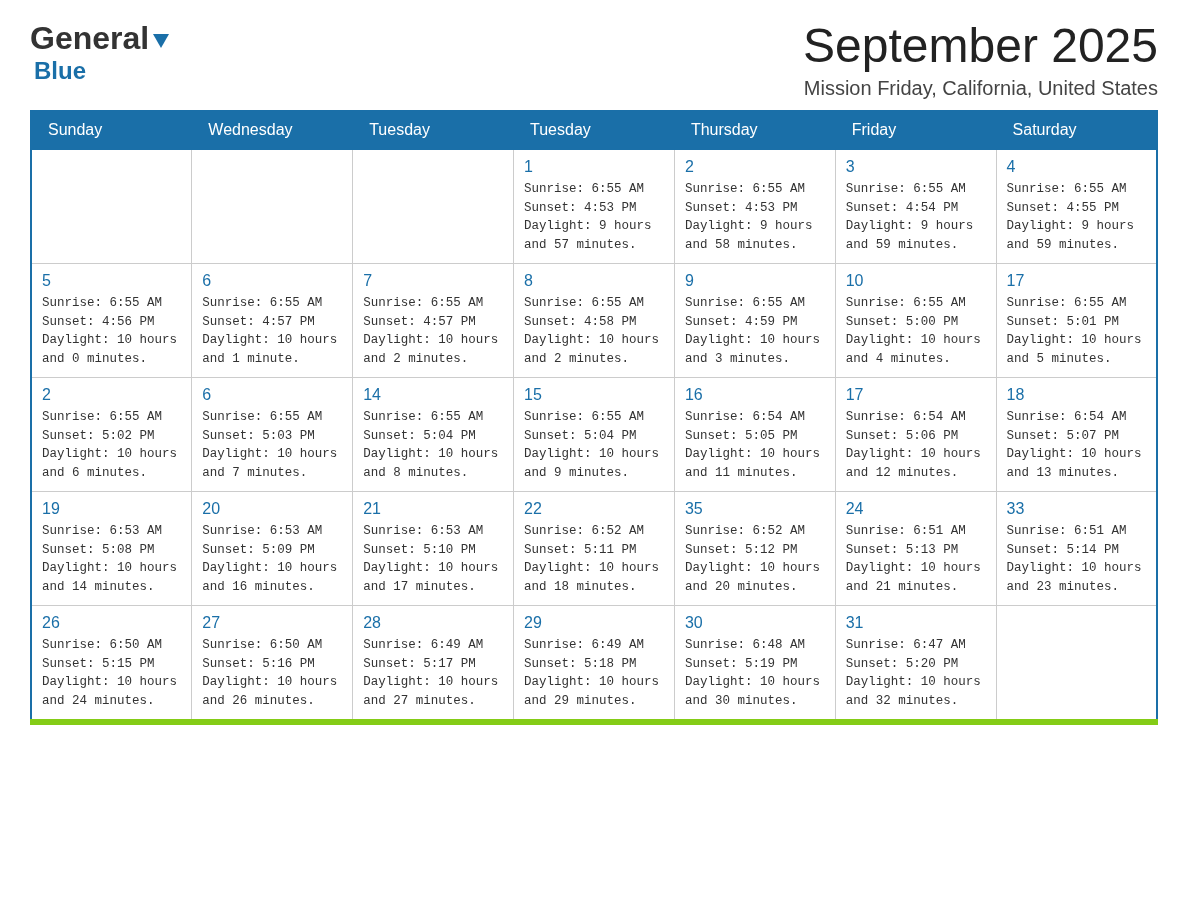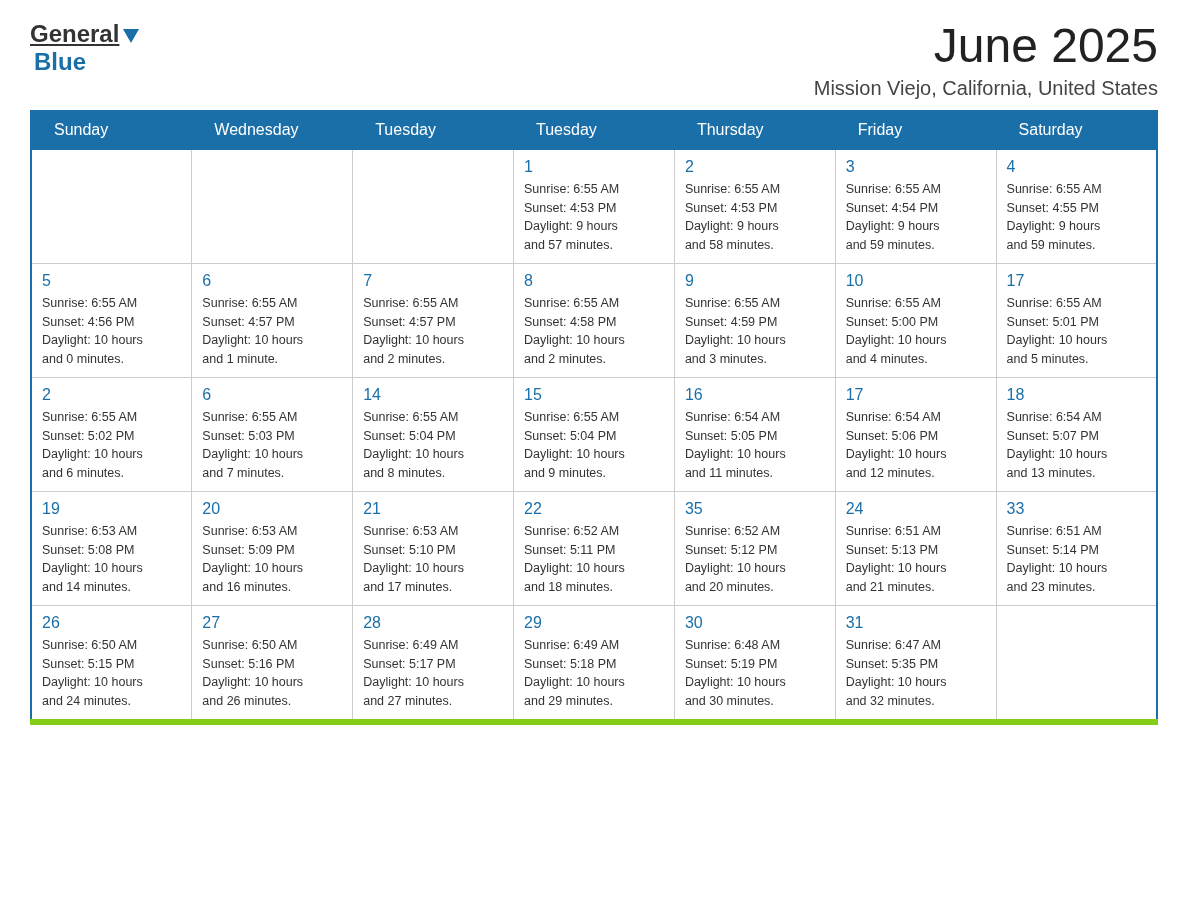--- a/index.html
+++ b/index.html
@@ -31,21 +31,21 @@
       margin-top: 4px;
     }
     .calendar {
       width: 100%;
       border-collapse: collapse;
       margin-top: 10px;
     }
     .calendar th {
       background-color: #1a6fa8;
       color: #fff;
-      padding: 10px 22px;
+      padding: 10px 16px;
       font-size: 16px;
       font-weight: normal;
       text-align: left;
       border: 1px solid #1a6fa8;
     }
     .calendar td {
       vertical-align: top;
       padding: 8px 10px;
       border: 1px solid #ccc;
       width: calc(100% / 7);
@@ -57,20 +57,21 @@
       font-size: 16px;
       color: #1a6fa8;
       font-weight: normal;
       display: block;
       margin-bottom: 4px;
     }
     .day-info {
       font-size: 12.5px;
       color: #333;
       line-height: 1.5;
+      font-family: Liberation Mono, monospace;
     }
     .calendar tr:last-child td {
       border-bottom: 6px solid #84cc16;
     }
     .calendar thead tr th:first-child {
       border-left: 2px solid #1a6fa8;
     }
     .calendar thead tr th:last-child {
       border-right: 2px solid #1a6fa8;
     }
@@ -95,32 +96,32 @@
       align-items: center;
       margin-left: 4px;
     }
   </style>
 </head>
 <body>
 
 <div class="header">
   <div class="logo-wrapper">
     <div class="logo-line1">
-      <span style="font-size:24px;font-weight:bold;color:#333;text-decoration:underline;">General</span>
+      <span style="font-size:32px;font-weight:bold;color:#333;">General</span>
       <svg width="20" height="20" viewBox="0 0 20 20" style="margin-left:2px;margin-top:2px;">
         <polygon points="2,4 18,4 10,18" fill="#1a6fa8"></polygon>
       </svg>
     </div>
     <div class="logo-line2">
       <span style="font-size:24px;font-weight:bold;color:#1a6fa8;">Blue</span>
     </div>
   </div>
   <div class="title-area">
-    <div class="calendar-title">June 2025</div>
-    <div class="calendar-subtitle">Mission Viejo, California, United States</div>
+    <div class="calendar-title">September 2025</div>
+    <div class="calendar-subtitle">Mission Friday, California, United States</div>
   </div>
 </div>
 
 <table class="calendar">
   <thead>
     <tr>
     <th>Sunday</th>
         <th>Wednesday</th>
         <th>Tuesday</th>
         <th>Tuesday</th>
@@ -348,20 +349,20 @@
         <td>
           <span class="day-num">30</span>
           <div class="day-info" style="white-space: pre-line;">Sunrise: 6:48 AM
 Sunset: 5:19 PM
 Daylight: 10 hours
 and 30 minutes.</div>
         </td>
         <td>
           <span class="day-num">31</span>
           <div class="day-info" style="white-space: pre-line;">Sunrise: 6:47 AM
-Sunset: 5:35 PM
+Sunset: 5:20 PM
 Daylight: 10 hours
 and 32 minutes.</div>
         </td>
         <td class="empty"></td>
       </tr>
     </tbody>
 </table>
 
 </body></html>

